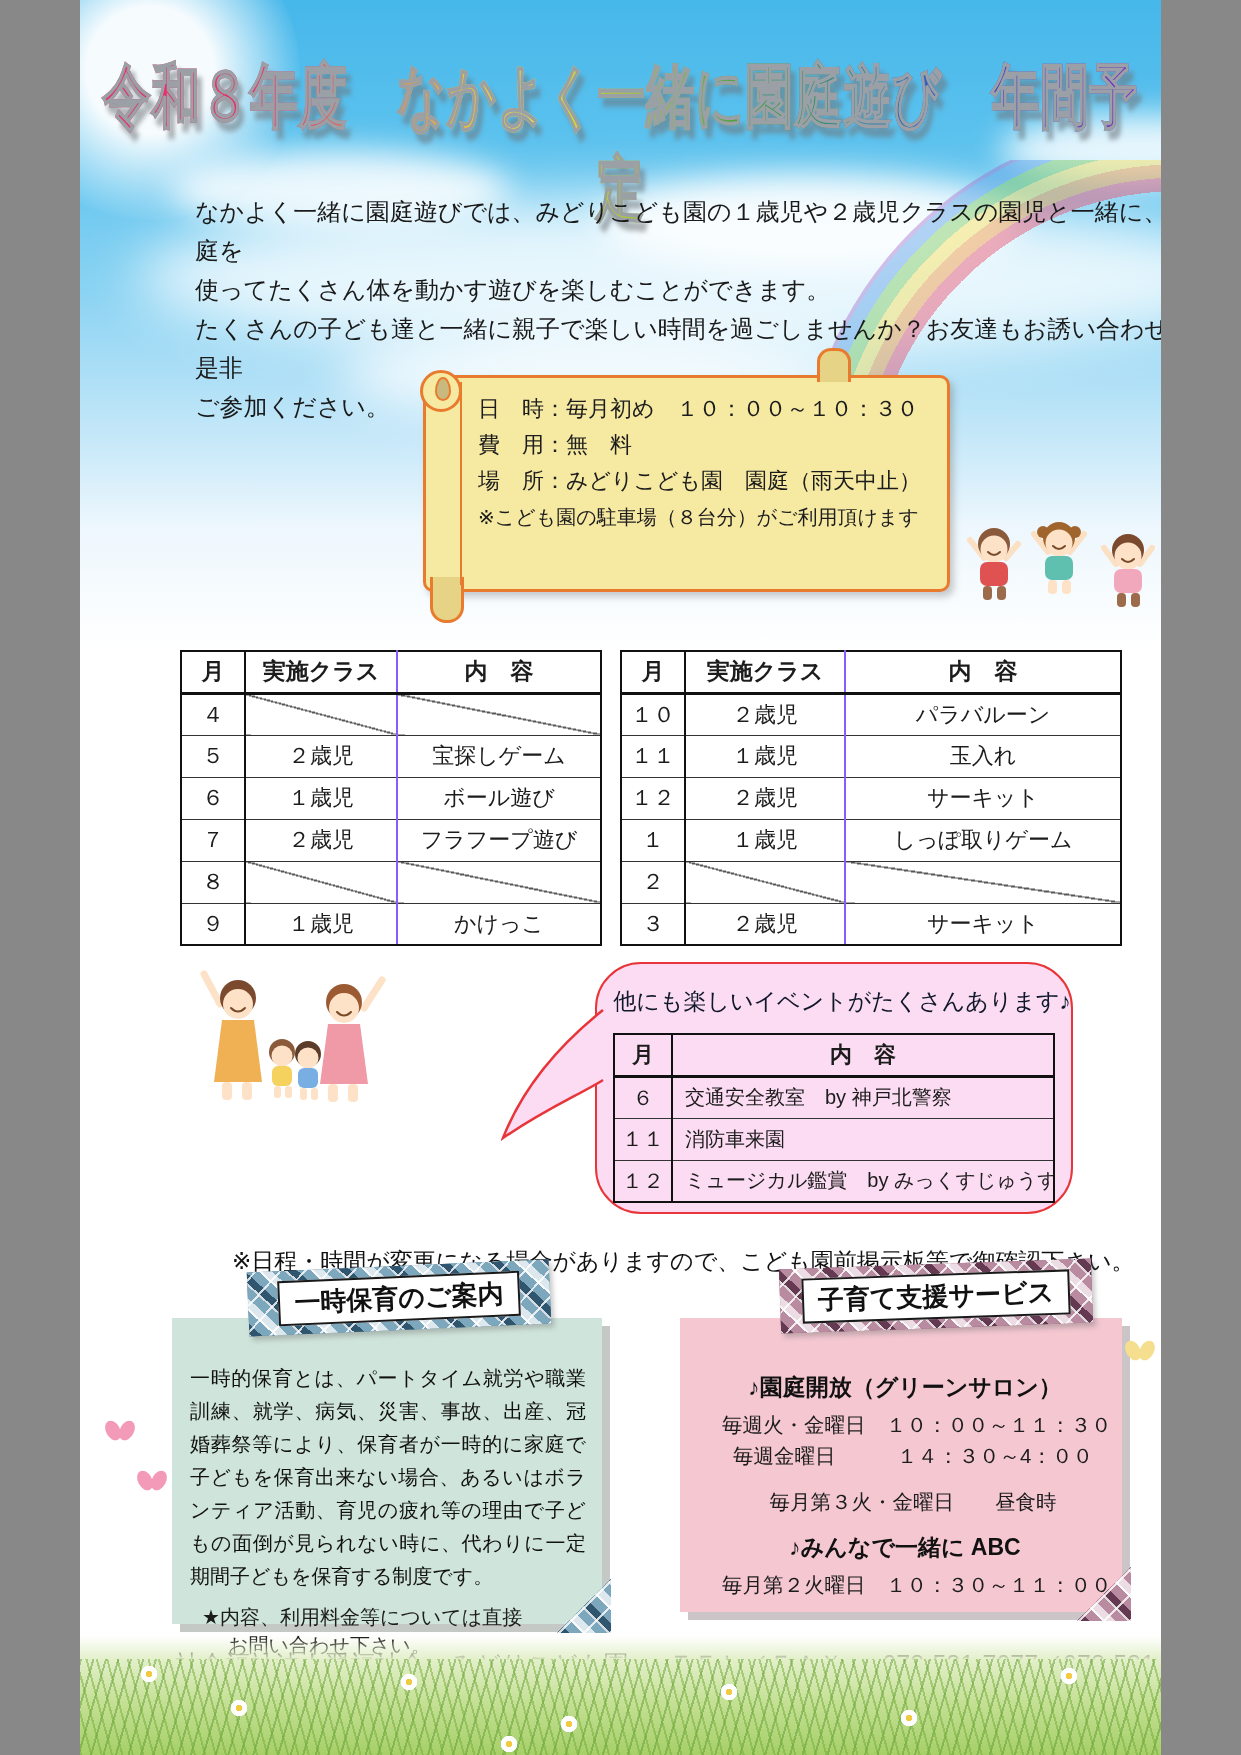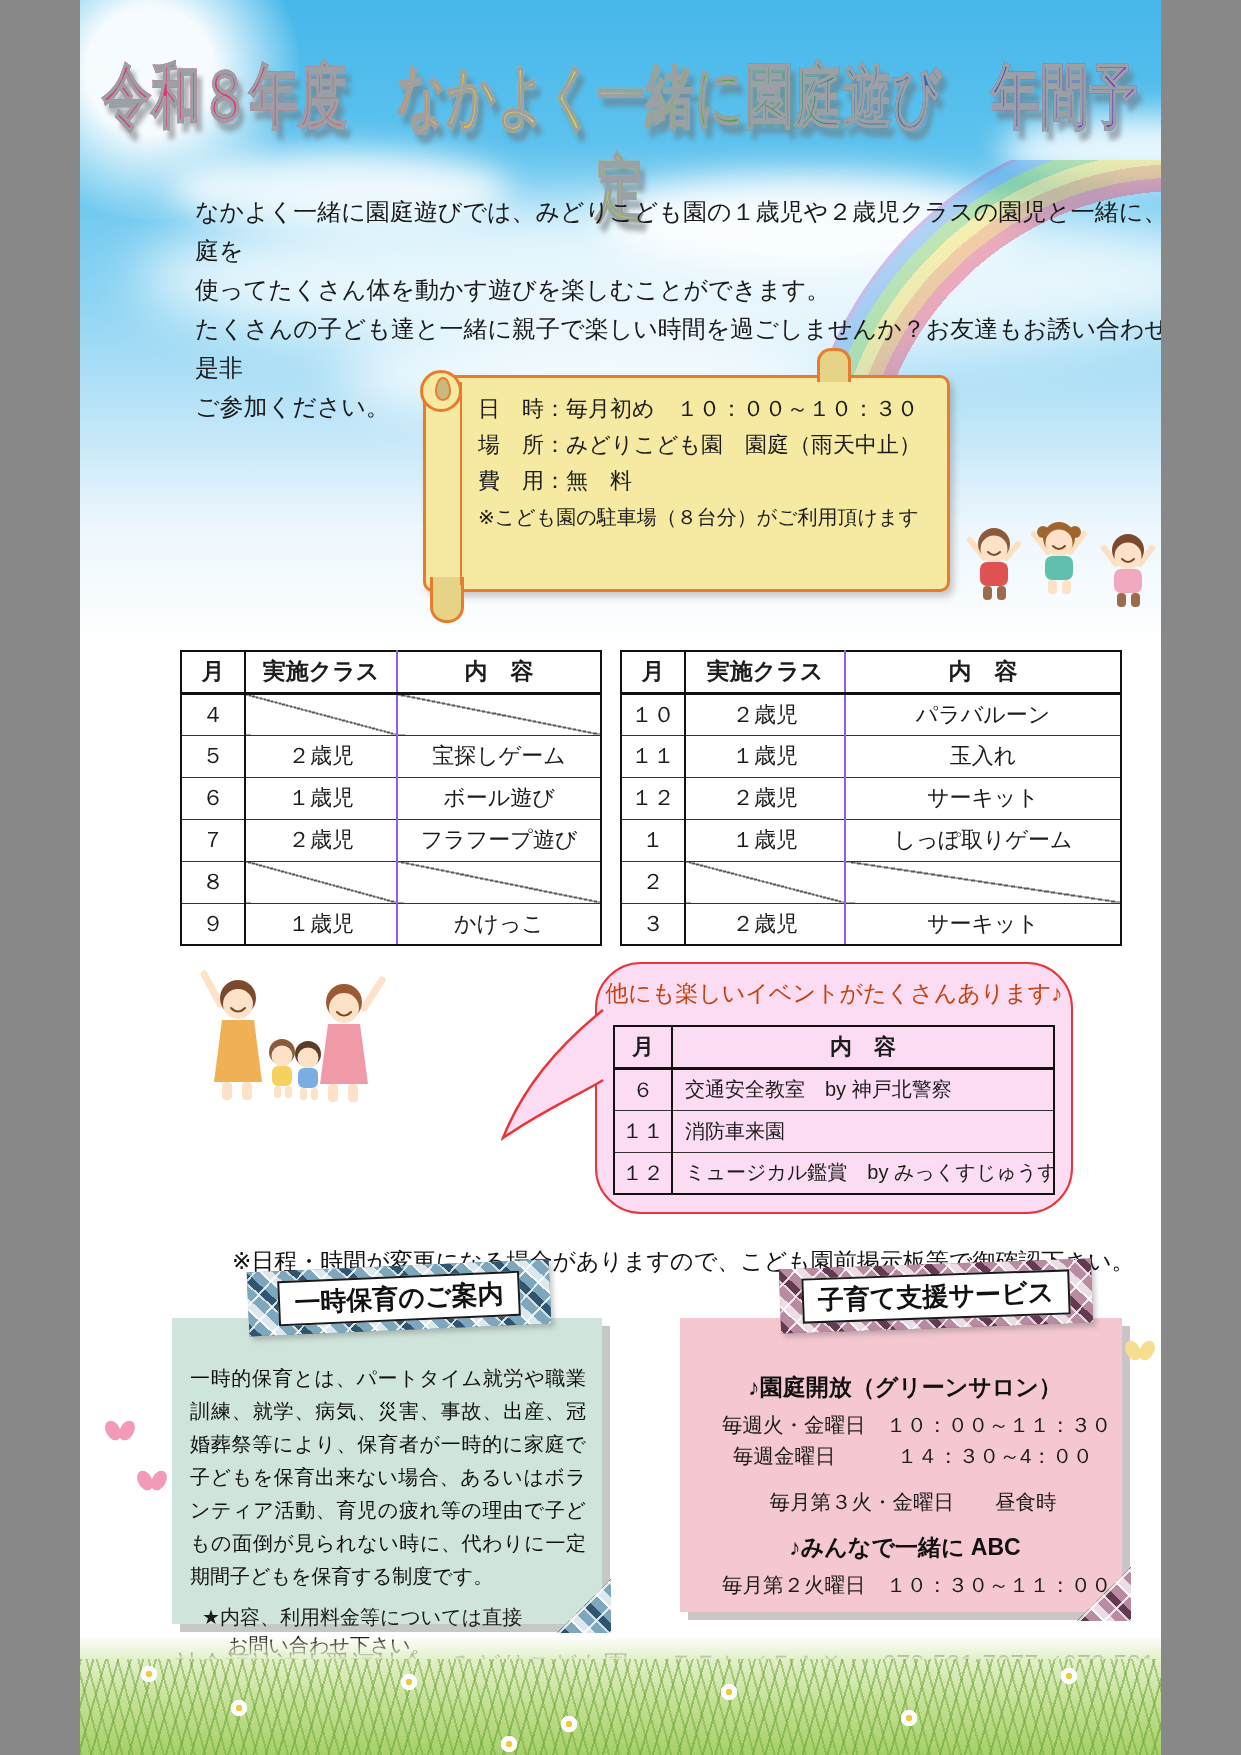--- a/index.html
+++ b/index.html
@@ -57,21 +57,21 @@
   .sched tr:last-child td{border-bottom:2.5px solid #111;}
   .sched .cm{border-right:2px solid #111;}
   .sched .ck{border-right:2px solid #8b5cf6;}
   .t-left .cm{width:64px;} .t-left .ck{width:152px;} .t-left .cn{width:204px;}
   .t-right .cm{width:64px;} .t-right .ck{width:160px;} .t-right .cn{width:276px;}
   .diag{background-image:linear-gradient(to top right,transparent calc(50% - 0.8px),#555 calc(50% - 0.8px),#555 calc(50% + 0.8px),transparent calc(50% + 0.8px));}
   
   .bubble{position:absolute;left:515px;top:962px;width:478px;height:252px;box-sizing:border-box;
      background:#fcdcf3;border:2.5px solid #e8353a;border-radius:46px;}
   .tail{position:absolute;left:-96px;top:28px;}
-  .bubble-title{margin-top:14px;text-align:center;font-size:23px;color:#c2410c;}
+  .bubble-title{margin-top:22px;text-align:right;font-size:23px;color:#0f172a;}
   table.etable{margin:16px auto 0;border-collapse:collapse;table-layout:fixed;width:442px;}
   .etable th,.etable td{border:1px solid #333;height:42px;box-sizing:border-box;font-size:21px;overflow:hidden;white-space:nowrap;}
   .etable th{font-weight:bold;border-top:2.5px solid #111;border-bottom:3px solid #111;text-align:center;font-size:22px;}
   .etable th:first-child,.etable td:first-child{border-left:2.5px solid #111;}
   .etable th:last-child,.etable td:last-child{border-right:2.5px solid #111;}
   .etable tr:last-child td{border-bottom:2.5px solid #111;}
   .etable .em{width:58px;text-align:center;border-right:2px solid #111;}
   .etable .ec{width:384px;text-align:left;padding-left:12px;font-size:20px;}
   
   .notice{position:absolute;left:152px;top:1246px;font-size:23px;color:#111;}
@@ -146,22 +146,22 @@
   </div>
 
   <div class="scroll">
     <span class="tab-topright"></span>
     <span class="tab-bottom"></span>
     <span class="scroll-line"></span>
     <span class="curl-top">
         <span class="curl-dot"></span>
       </span>
     <div class="sline">日　時：毎月初め　１０：００～１０：３０</div>
+    <div class="sline">費　用：無　料</div>
     <div class="sline">場　所：みどりこども園　園庭（雨天中止）</div>
-    <div class="sline">費　用：無　料</div>
     <div class="snote">※こども園の駐車場（８台分）がご利用頂けます</div>
   </div>
 
   <svg class="illu" style="left:876px;top:492px;" width="260" height="128" viewBox="0 0 260 128">
     <g stroke-linecap="round">
 
       <line x1="14" y1="48" x2="28" y2="66" stroke="#fbe0c4" stroke-width="6"></line>
       <line x1="62" y1="52" x2="50" y2="66" stroke="#fbe0c4" stroke-width="6"></line>
       <circle cx="38" cy="52" r="16" fill="#8a5a3b"></circle>
       <circle cx="38" cy="57" r="13.5" fill="#fde2c8"></circle>

